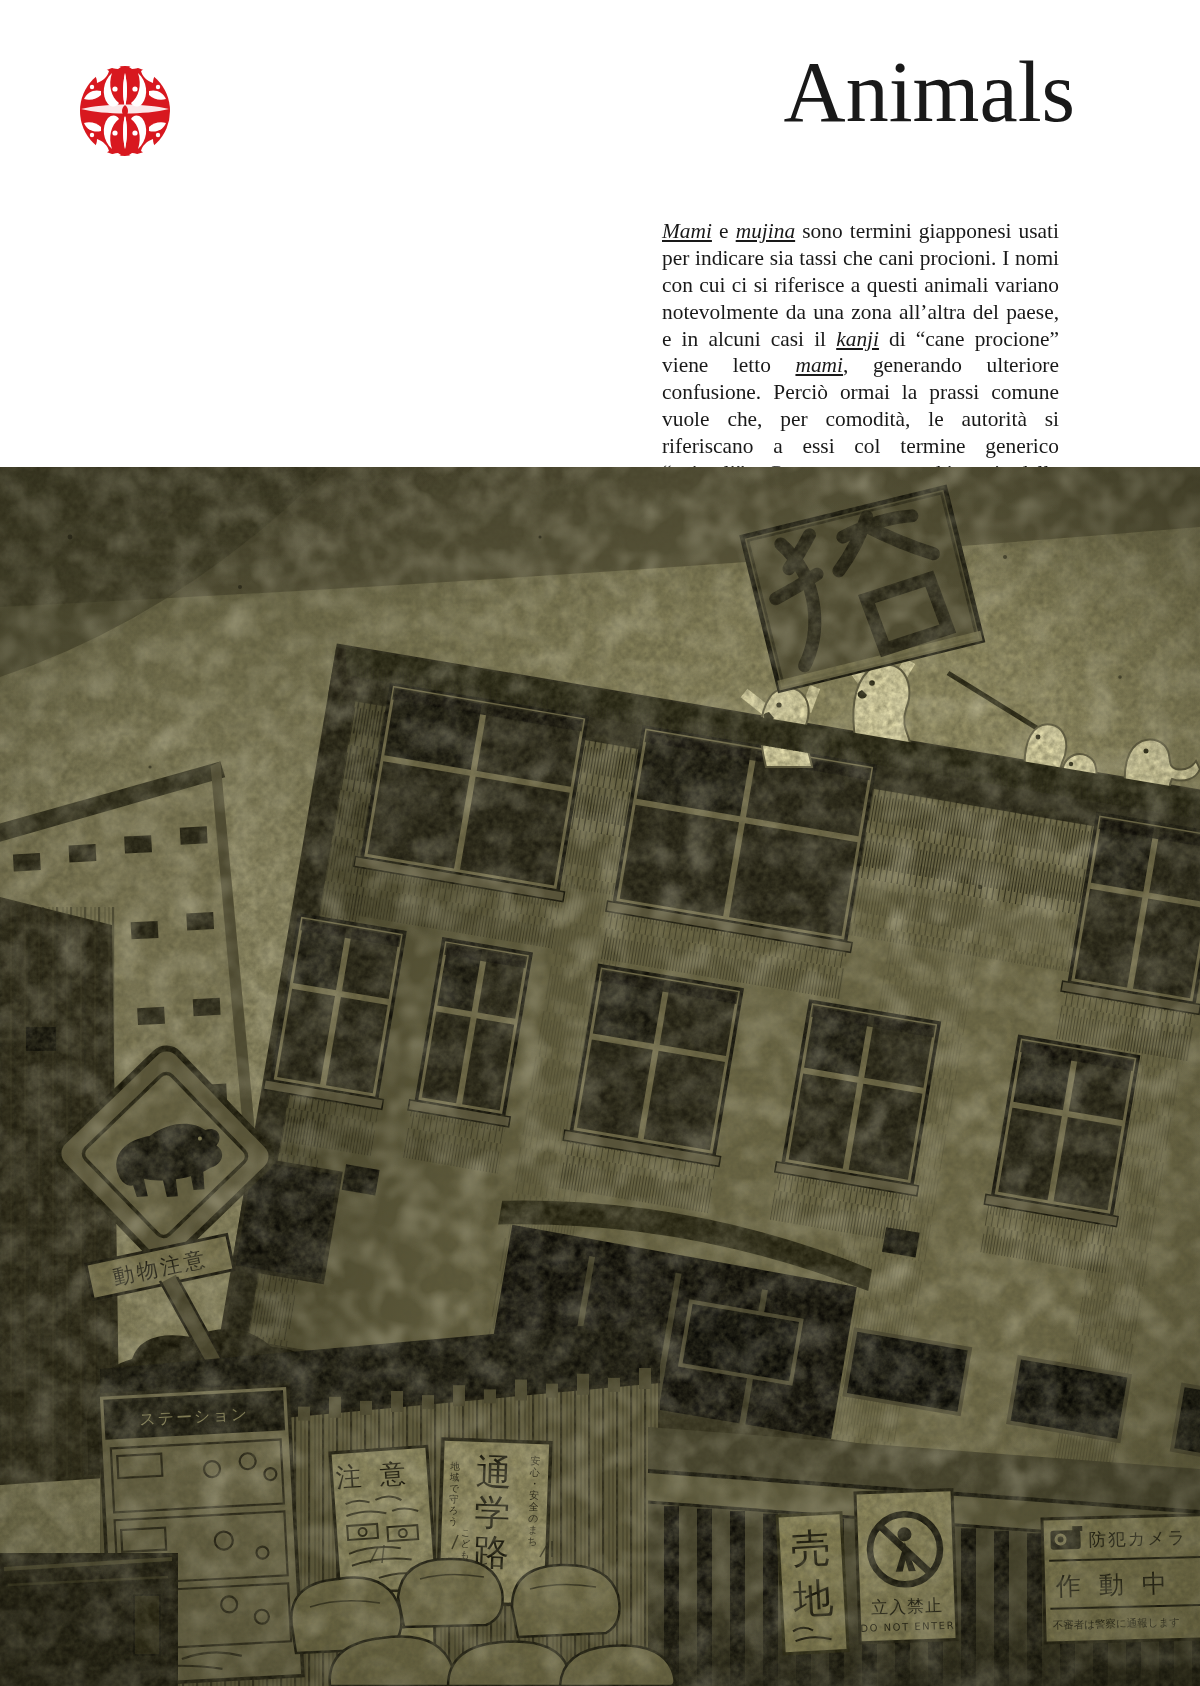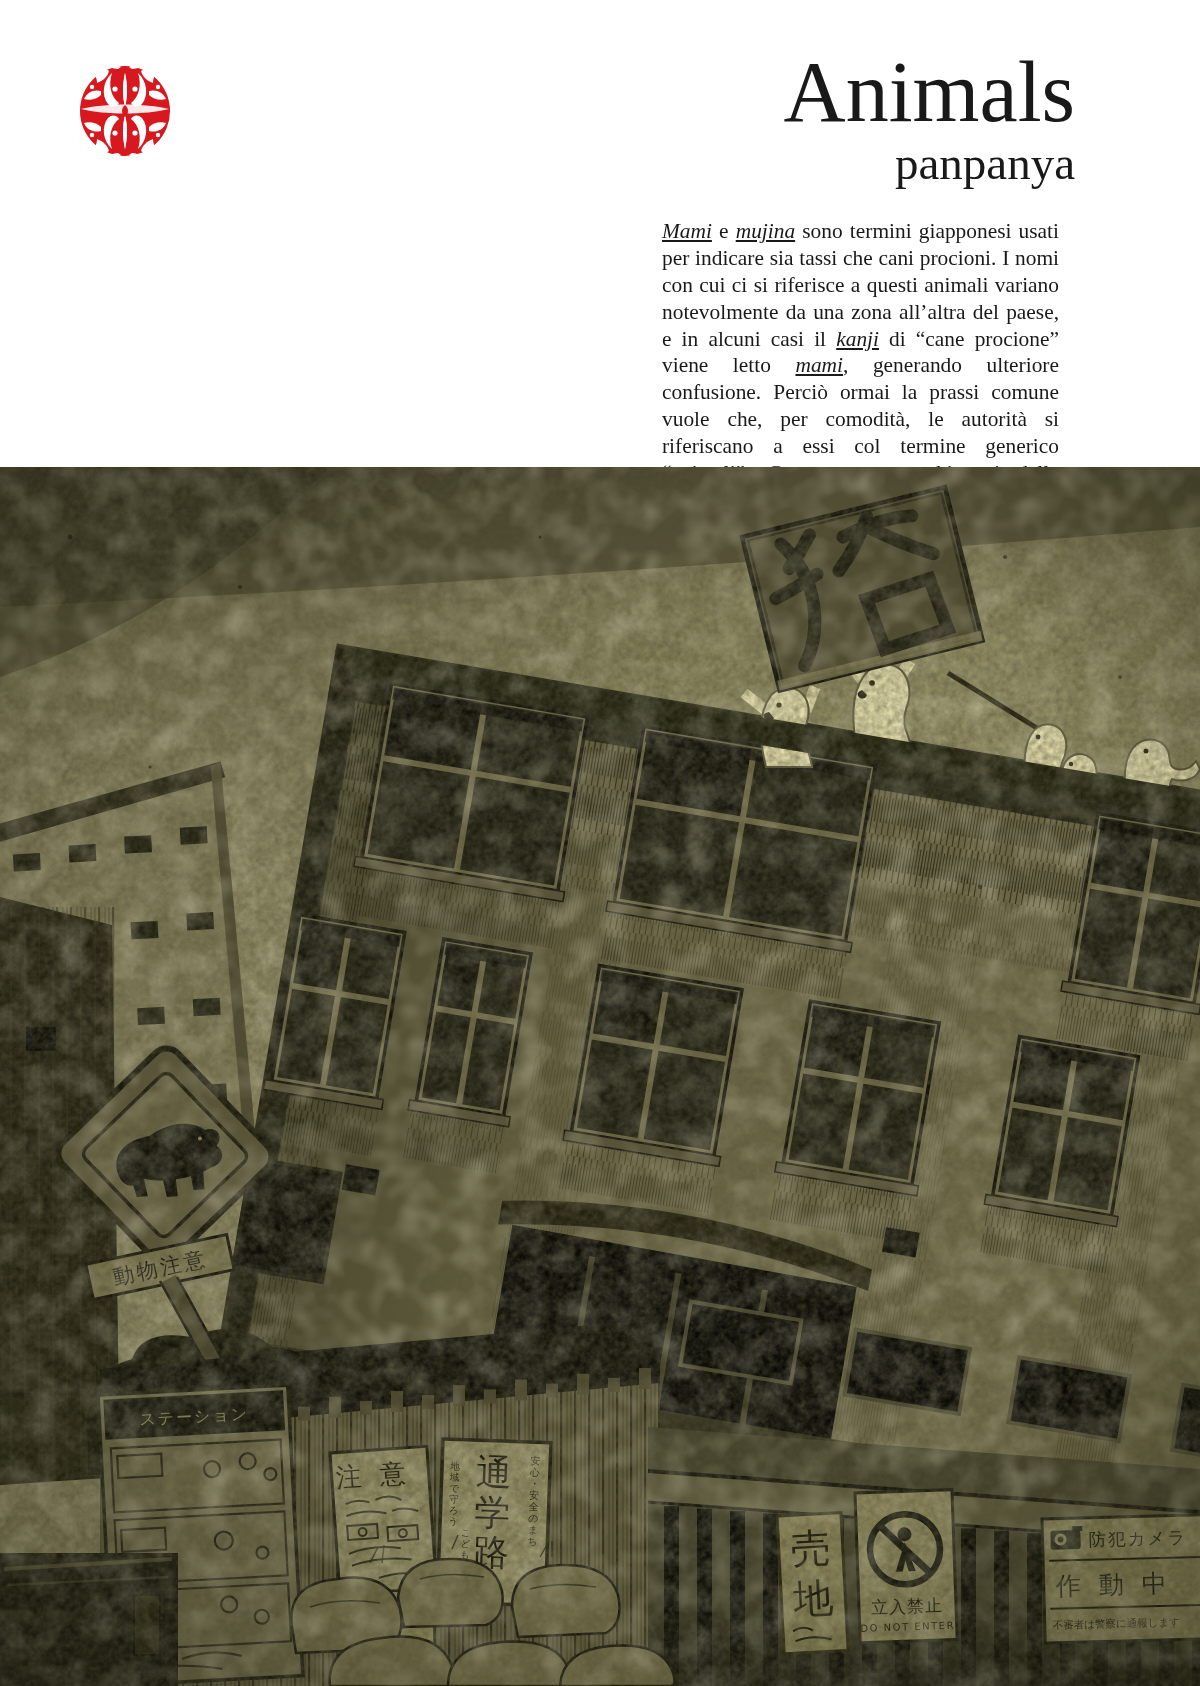--- a/index.html
+++ b/index.html
@@ -39,21 +39,20 @@
         <use href="#lq" transform="scale(1,-1)"></use>
         <use href="#lq" transform="scale(-1,-1)"></use>
         <path d="M-44,-2 C-20,-8 20,-8 44,-2 C20,4 -20,4 -44,-2 Z" opacity="0.9"></path>
         <path d="M0,-6 C4,-3 4,3 0,6 C-4,3 -4,-3 0,-6 Z" fill="#d8181f"></path>
       </g>
     </g>
   </svg>
 
   <div class="title-block">
     <h1 class="book-title">Animals</h1>
-    <div class="book-author">panpanya</div>
   </div>
 
   <p class="intro"><em>Mami</em><span> e </span><em>mujina</em><span> sono termini giapponesi usati per indicare sia tassi che cani procioni. I nomi con cui ci si riferisce a questi animali variano notevolmente da una zona all’altra del paese, e in alcuni casi il </span><em>kanji</em><span> di “cane procione” viene letto </span><em>mami</em><span>, generando ulteriore confusione. Perciò ormai la prassi comune vuole che, per comodità, le autorità si riferiscano a essi col termine generico “animali”. Come vengono chiamati dalle vostre parti?</span></p>
 
   <svg class="illustration" viewBox="0 0 1200 1219" preserveAspectRatio="none">
     <defs>
       <linearGradient id="skyGrad" x1="0" y1="0" x2="0" y2="1">
         <stop offset="0" stop-color="#45422c"></stop>
         <stop offset="0.12" stop-color="#6e6a49"></stop>
         <stop offset="0.35" stop-color="#8d8863"></stop>

